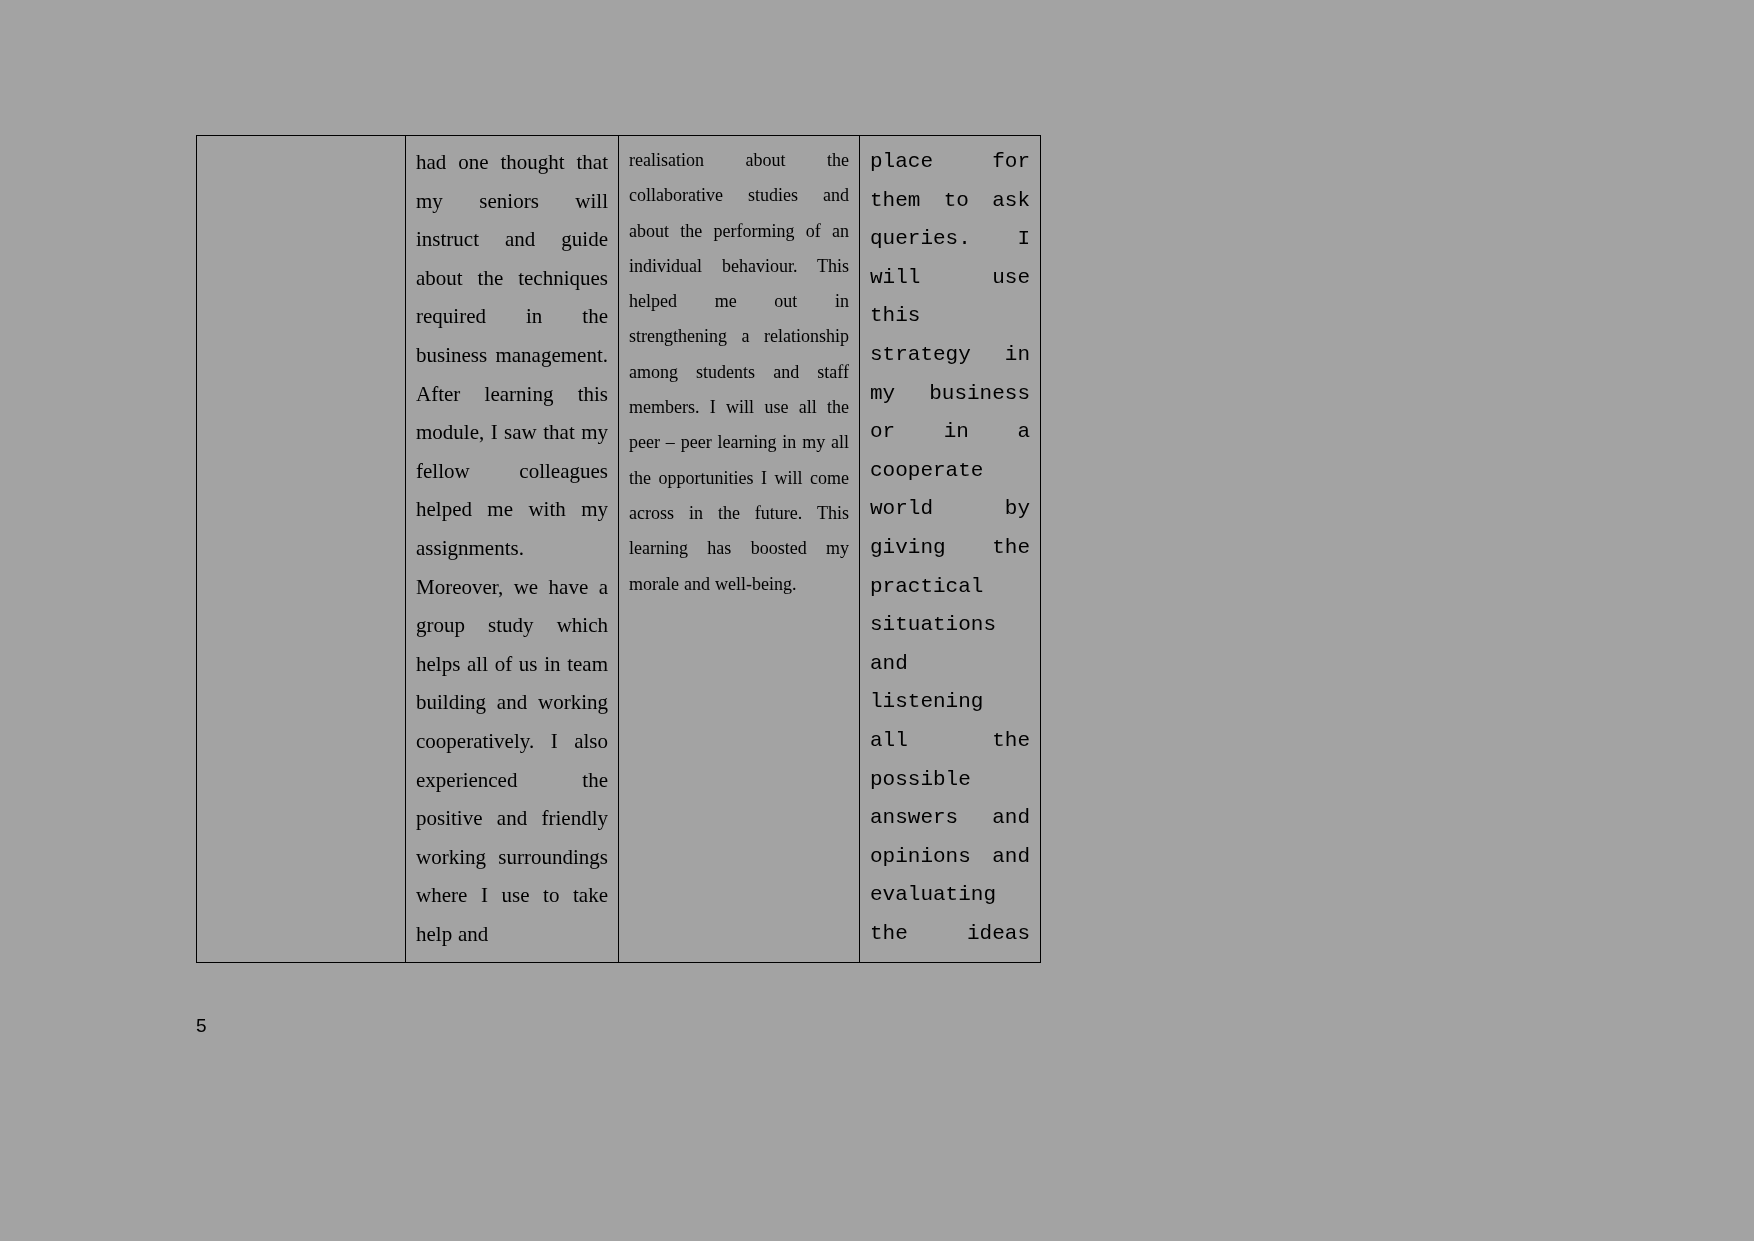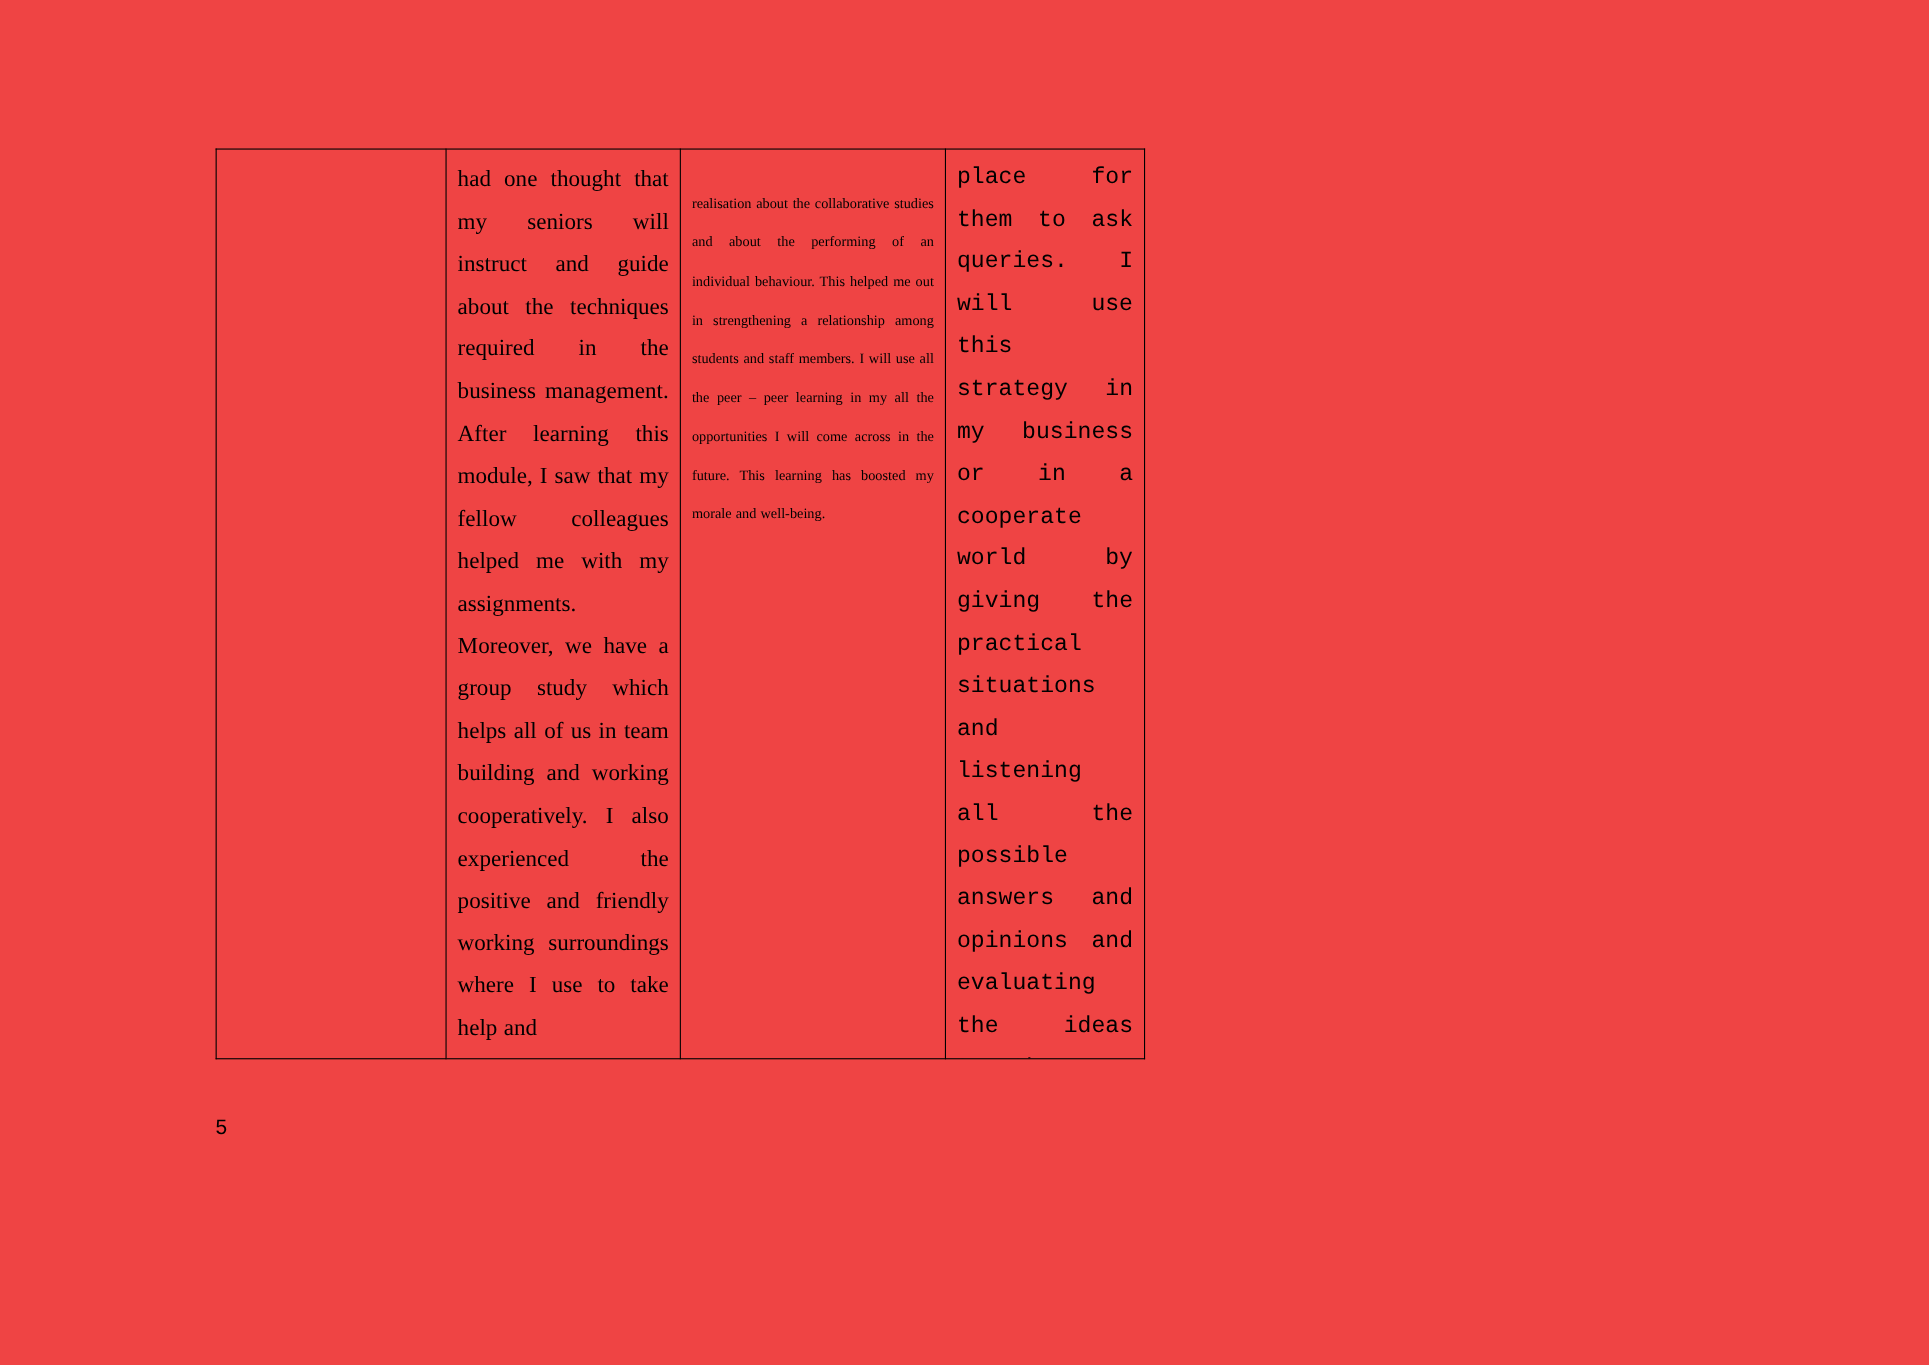--- a/index.html
+++ b/index.html
@@ -15,21 +15,21 @@
     color: #000000;
     overflow: hidden;
   }
 
   .page {
     position: absolute;
     left: 0;
     top: 0;
     width: 1754px;
     height: 1241px;
-    background: #ef4444;
+    background: #a3a3a3;
   }
 
   .table-wrap {
     position: absolute;
     left: 196px;
     top: 135px;
     width: 840px;
   }
 
   table.doc-table {
@@ -61,23 +61,22 @@
     margin: 0;
     text-align: justify;
     text-justify: inter-word;
     font-size: 21px;
     line-height: 38.6px;
     word-spacing: 0.5px;
     hyphens: none;
   }
 
   .cell-text.narrow {
-    font-size: 13px;
+    font-size: 18px;
     line-height: 35.3px;
-    margin-top: 24px;
   }
 
   .page-number {
     position: absolute;
     left: 196px;
     top: 1015px;
     font-family: "Liberation Sans", "DejaVu Sans", sans-serif;
     font-size: 19px;
     color: #000000;
   }

